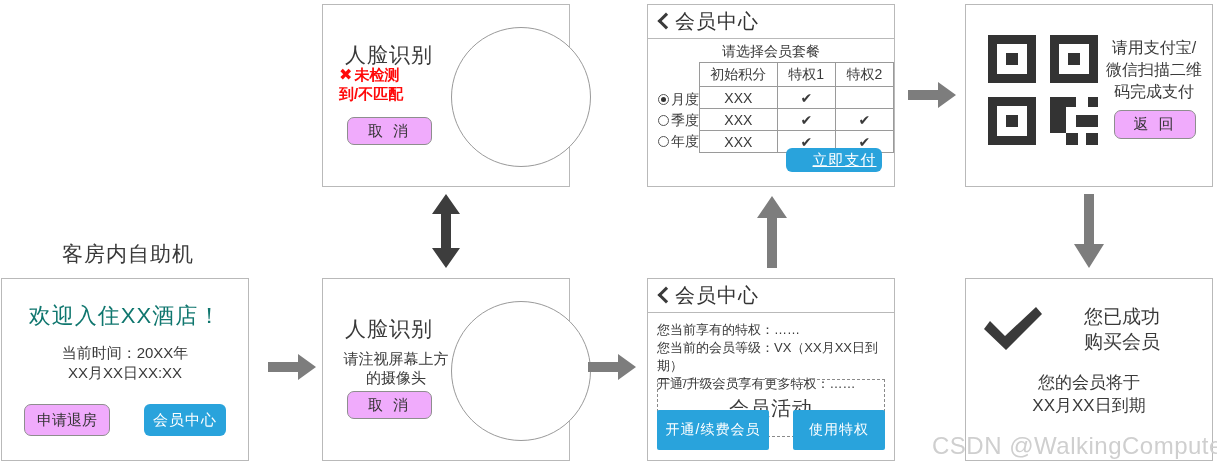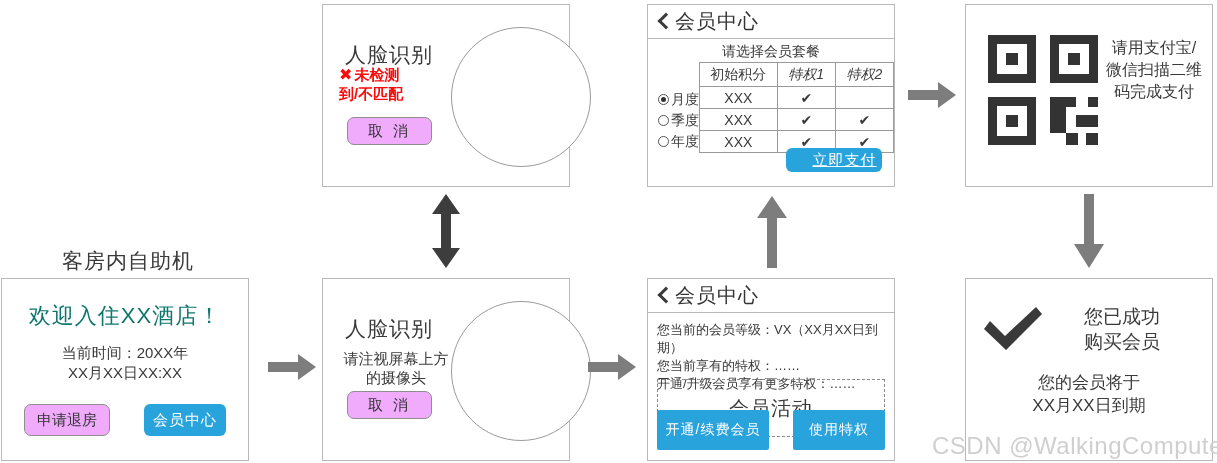--- a/index.html
+++ b/index.html
@@ -129,21 +129,21 @@
     border-radius:50%;background:#333;
   }
   table.plan{border-collapse:collapse;}
   table.plan td,table.plan th{
     border:1px solid #9a9a9a;
     font-size:14px;font-weight:normal;color:#3a3a3a;
     text-align:center;height:21px;padding:0 4px;
   }
   table.plan th{height:23px;}
   .col-pts{width:72px;}
-  .col-p{width:52px;font-style:italic;}
+  .col-p{width:52px;}
   .tick{font-size:14px;font-weight:bold;color:#111;}
   .pay-btn{position:absolute;right:12px;bottom:14px;width:96px;height:24px;padding-left:21px;}
   .pay-btn span{text-decoration:underline;}
 
   
   .mc-lines{
     position:absolute;left:9px;right:9px;top:42px;
     font-size:13px;line-height:18px;color:#3a3a3a;
   }
   .mc-dashed{
@@ -189,21 +189,21 @@
     font-size:24px;color:#cfcfcf;white-space:nowrap;
     letter-spacing:0.5px;
     pointer-events:none;
   }
 </style>
 </head>
 <body>
 
 <div class="stage">
 
-  <div class="caption" style="left:62px;top:247px;">客房内自助机</div>
+  <div class="caption" style="left:62px;top:240px;">客房内自助机</div>
 
   <div class="panel" id="panel-a" style="left:1px;top:278px;width:248px;height:183px;">
     <div class="a-title">欢迎入住XX酒店！</div>
     <div class="a-time">
       <div>当前时间：20XX年</div>
       <div>XX月XX日XX:XX</div>
     </div>
     <div class="a-btns">
       <div class="btn-outline">申请退房</div>
       <div class="btn-blue">会员中心</div>
@@ -277,22 +277,22 @@
       <span>立即支付</span>
     </div>
   </div>
 
   <div class="panel" style="left:647px;top:278px;width:248px;height:183px;">
     <div class="hdr">
       <span class="chev"></span>
       <span class="hdr-title">会员中心</span>
     </div>
     <div class="mc-lines">
+      <div>您当前享有的特权：……</div>
       <div>您当前的会员等级：VX（XX月XX日到期）</div>
-      <div>您当前享有的特权：……</div>
       <div>开通/升级会员享有更多特权：……</div>
     </div>
     <div class="mc-dashed">会员活动</div>
     <div class="mc-btns">
       <div class="btn-blue b1">开通/续费会员</div>
       <div class="btn-blue b2">使用特权</div>
     </div>
   </div>
 
   <div class="panel" style="left:965px;top:4px;width:248px;height:183px;">
@@ -316,20 +316,21 @@
         <g fill="#333333">
           <path d="M62,62 L110,62 L110,72 L100,72 L100,62 L88,62 L88,72 L78,72 L78,88 L62,88 Z"></path>
           <rect x="88" y="80" width="22" height="12"></rect>
           <rect x="78" y="98" width="12" height="12"></rect>
           <rect x="98" y="98" width="12" height="12"></rect>
           <rect x="62" y="88" width="16" height="10"></rect>
         </g>
       </svg>
     </div>
     <div class="qr-text">请用支付宝/微信扫描二维码完成支付</div>
+    <div class="btn-outline qr-btn">返 回</div>
   </div>
 
   <div class="panel" style="left:965px;top:278px;width:248px;height:183px;padding-left:18px;">
     <div class="ok-row">
       <span class="ok-check">
         <svg width="66" height="52" viewBox="0 0 66 52">
           <path d="M4,26 L10,18 L25,33 L56,4 L62,11 L26,47 Z" fill="#3a3a3a"></path>
         </svg>
       </span>
       <span class="ok-text">

